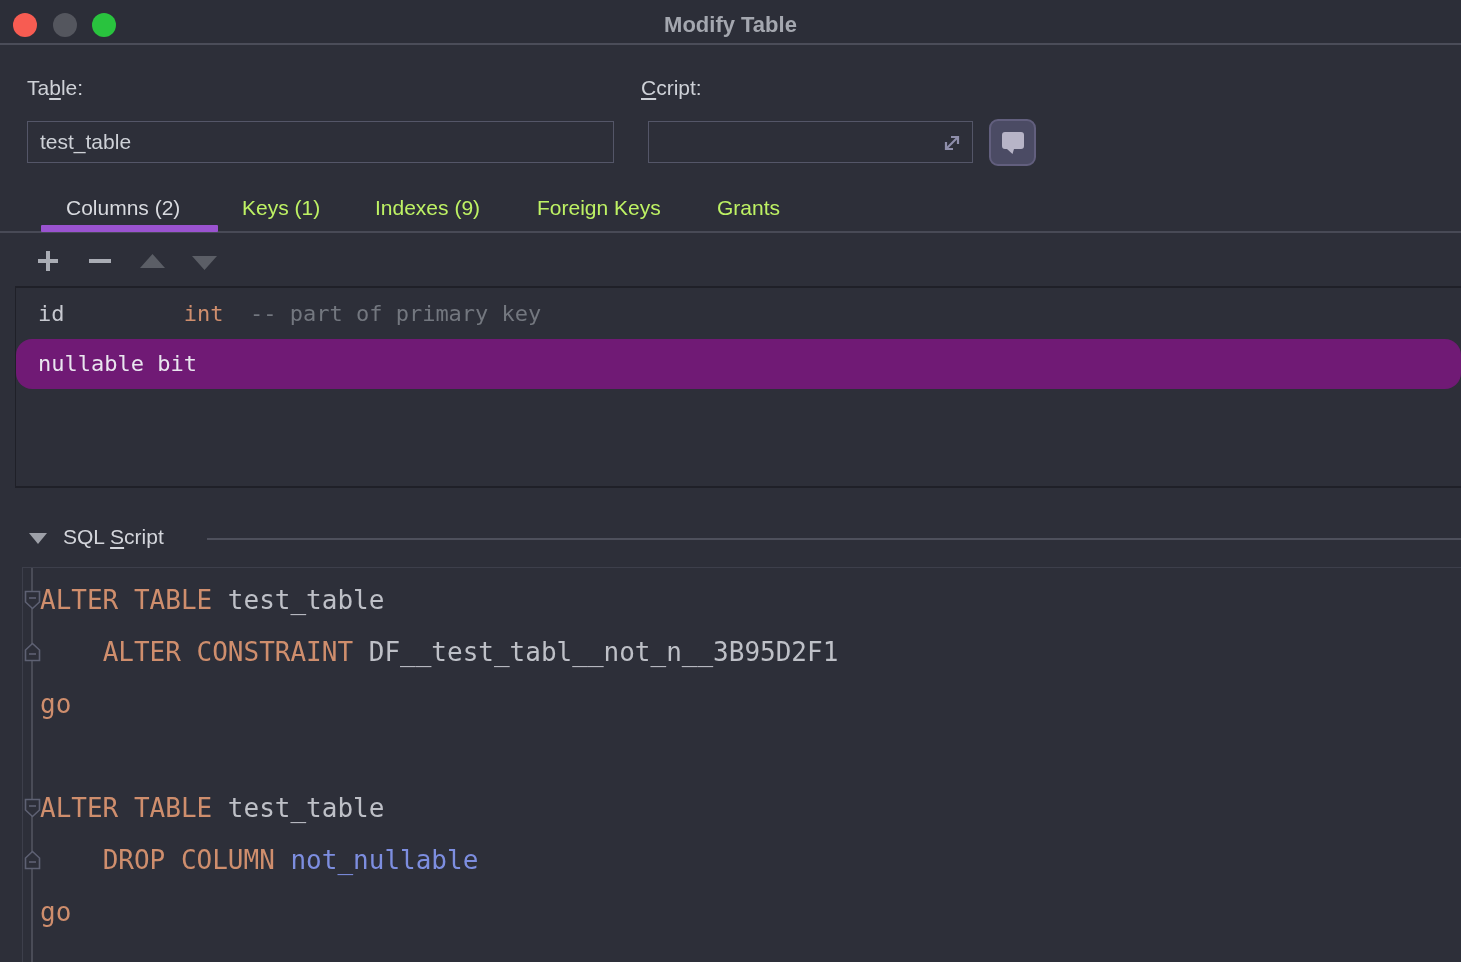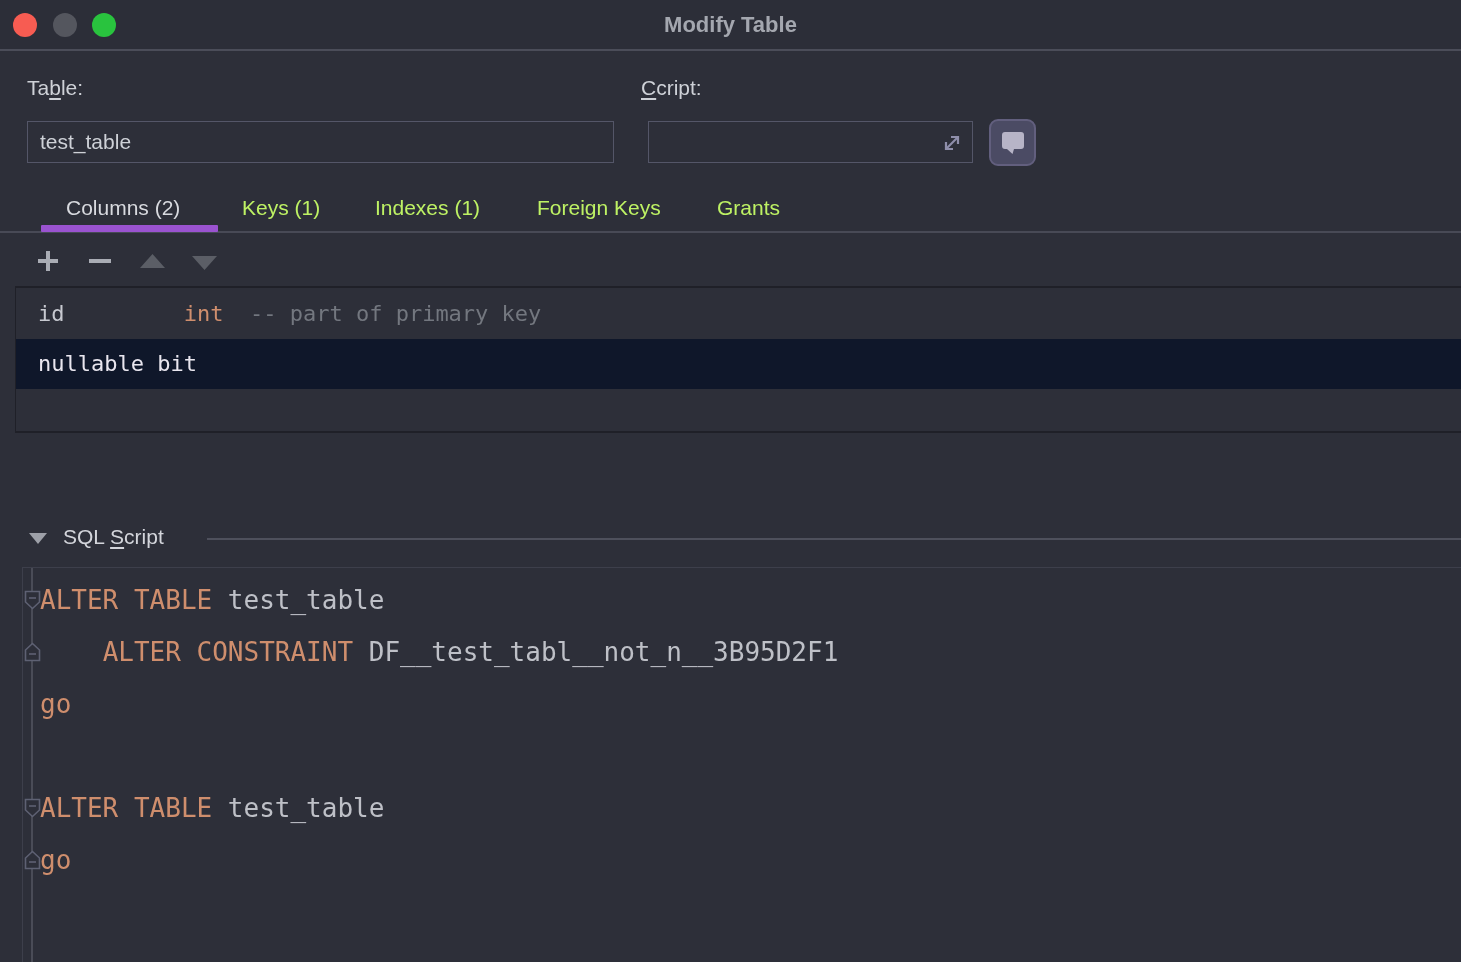--- a/index.html
+++ b/index.html
@@ -6,21 +6,21 @@
   html,body { width:1461px; height:962px; overflow:hidden; }
   body {
     background:#2d2f39;
     font-family:"Liberation Sans", sans-serif;
     color:#ced0d7;
     position:relative;
   }
 
   
   .titlebar {
-    position:absolute; left:0; top:0; width:1461px; height:51px;
+    position:absolute; left:0; top:0; width:1461px; height:45px;
     background:#2c2e38; border-bottom:2px solid #4b4d59;
   }
   .traffic { position:absolute; top:13px; width:24px; height:24px; border-radius:50%; }
   .t-close { left:13px;  background:#f75c52; }
   .t-min   { left:53px;  background:#54565e; }
   .t-max   { left:92px;  background:#29c33e; }
   .win-title {
     position:absolute; left:0; top:0; width:100%; height:50px;
     text-align:center; line-height:50px;
     font-size:22px; font-weight:bold; color:#a4a7af;
@@ -52,31 +52,31 @@
   .tab { position:absolute; top:196px; font-size:21px; color:#bef264; cursor:pointer; white-space:nowrap; }
   .tab.active { color:#d8dadf; }
   .tab-line  { position:absolute; left:0; top:231px; width:1461px; height:2px; background:#484a56; }
   .tab-underline { position:absolute; left:41px; top:225px; width:177px; height:7px; background:#9a53d0; border-radius:1px; }
 
   
   .tb-btn { position:absolute; cursor:pointer; }
 
   
   .grid-panel {
-    position:absolute; left:15px; top:286px; width:1446px; height:147px;
+    position:absolute; left:15px; top:286px; width:1446px; height:202px;
     background:#2d2f39;
     border-top:2px solid #1f2028; border-bottom:2px solid #1f2028; border-left:1px solid #1f2028;
   }
   .grid-row {
     height:50px; line-height:50px; padding-left:22px;
     font-family:"DejaVu Sans Mono", monospace; font-size:22px;
     white-space:pre; cursor:default;
   }
   .grid-row:first-child { height:51px; line-height:51px; }
-  .grid-row.selected { background:#0f172a; }
+  .grid-row.selected { background:#701a75;border-radius:16px; }
   .seg-plain { color:#c7c9d0; }
   .grid-row.selected .seg-plain { color:#e9e6ef; }
   .seg-kw    { color:#cf8e6d; }
   .seg-cmt   { color:#73777f; }
   .seg-ref   { color:#7d8ee0; }
 
   
   .sql-header-label { position:absolute; left:63px; top:525px; font-size:21px; color:#d3d5db; }
   .sql-header-label .mn { text-decoration:underline; text-underline-offset:3px; }
   .sql-header-rule { position:absolute; left:207px; top:538px; width:1254px; height:2px; background:#4e505c; }
@@ -123,21 +123,21 @@
 <div class="bubble-btn">
   <svg width="24" height="24" viewBox="0 0 24 24">
     <path fill="#b7b4c7" d="M4 1 h16 a3 3 0 0 1 3 3 v11 a3 3 0 0 1 -3 3 h-7 l-1.5 5 -5.5-5 h-2 a3 3 0 0 1 -3 -3 v-11 a3 3 0 0 1 3 -3 z"></path>
   </svg>
 </div>
 
 <div class="tab-line"></div>
 <div class="tab-underline"></div>
 <div class="tab active" style="left:66px">Columns (2)</div>
 <div class="tab" style="left:242px">Keys (1)</div>
-<div class="tab" style="left:375px">Indexes (1)</div>
+<div class="tab" style="left:375px">Indexes (9)</div>
 <div class="tab" style="left:537px">Foreign Keys</div>
 <div class="tab" style="left:717px">Grants</div>
 
 <svg class="tb-btn" style="left:37px;top:250px" width="22" height="22" viewBox="0 0 22 22">
   <path d="M11 1 V21 M1 11 H21" stroke="#a9acb4" stroke-width="4"></path>
 </svg>
 <svg class="tb-btn" style="left:89px;top:259px" width="22" height="4" viewBox="0 0 22 4">
   <rect width="22" height="4" fill="#a9acb4"></rect>
 </svg>
 <svg class="tb-btn" style="left:140px;top:254px" width="25" height="14" viewBox="0 0 25 14">
@@ -179,14 +179,15 @@
   <path d="M8.5 1.5 L15.5 8 V18.5 H1.5 V8 Z" fill="#2d2f39" stroke="#5e6173" stroke-width="1.6"></path>
   <path d="M5 12 H12" stroke="#5e6173" stroke-width="1.6"></path>
 </svg>
 
 <div class="code-lines">
     <div class="code-line"><span class="seg-kw">ALTER TABLE</span><span class="seg-plain"> test_table</span></div>
     <div class="code-line"><span class="seg-plain">    </span><span class="seg-kw">ALTER CONSTRAINT</span><span class="seg-plain"> DF__test_tabl__not_n__3B95D2F1</span></div>
     <div class="code-line"><span class="seg-kw">go</span></div>
     <div class="code-line"></div>
     <div class="code-line"><span class="seg-kw">ALTER TABLE</span><span class="seg-plain"> test_table</span></div>
+    <div class="code-line"><span class="seg-plain">    </span><span class="seg-kw">DROP COLUMN</span><span class="seg-ref"> not_nullable</span></div>
     <div class="code-line"><span class="seg-kw">go</span></div>
   </div>
 
 </body></html>

